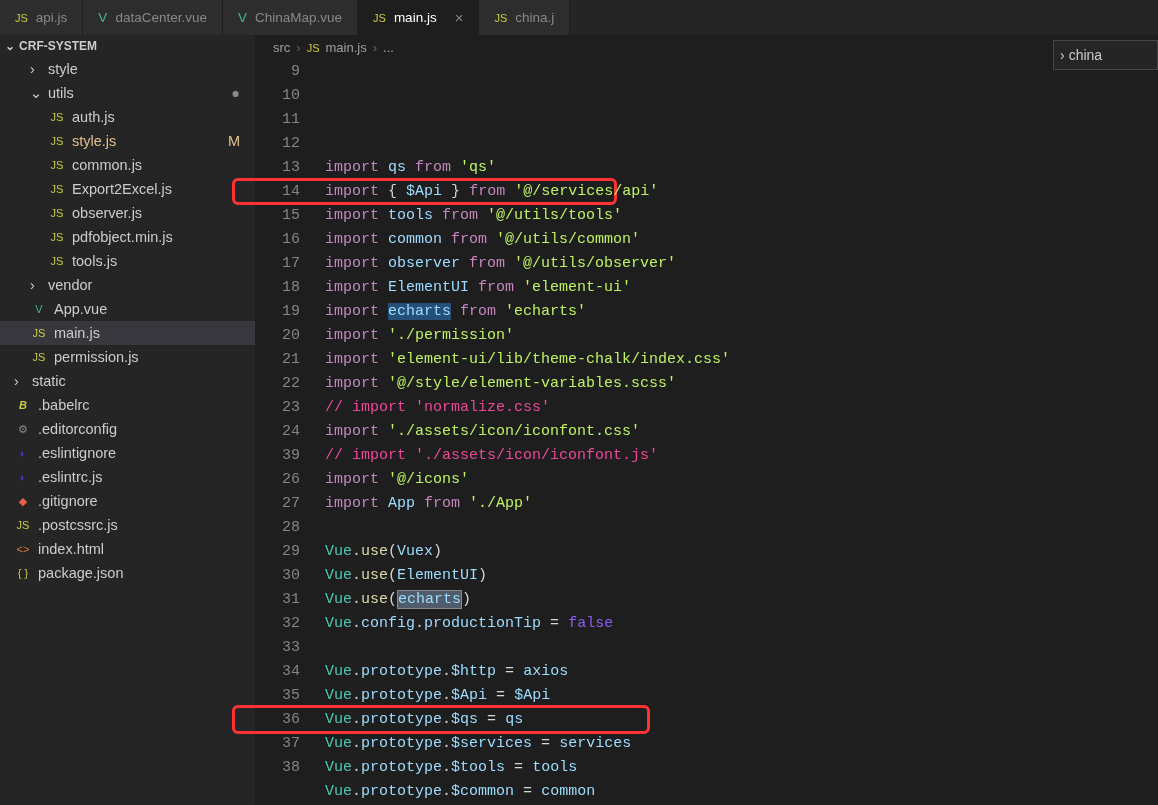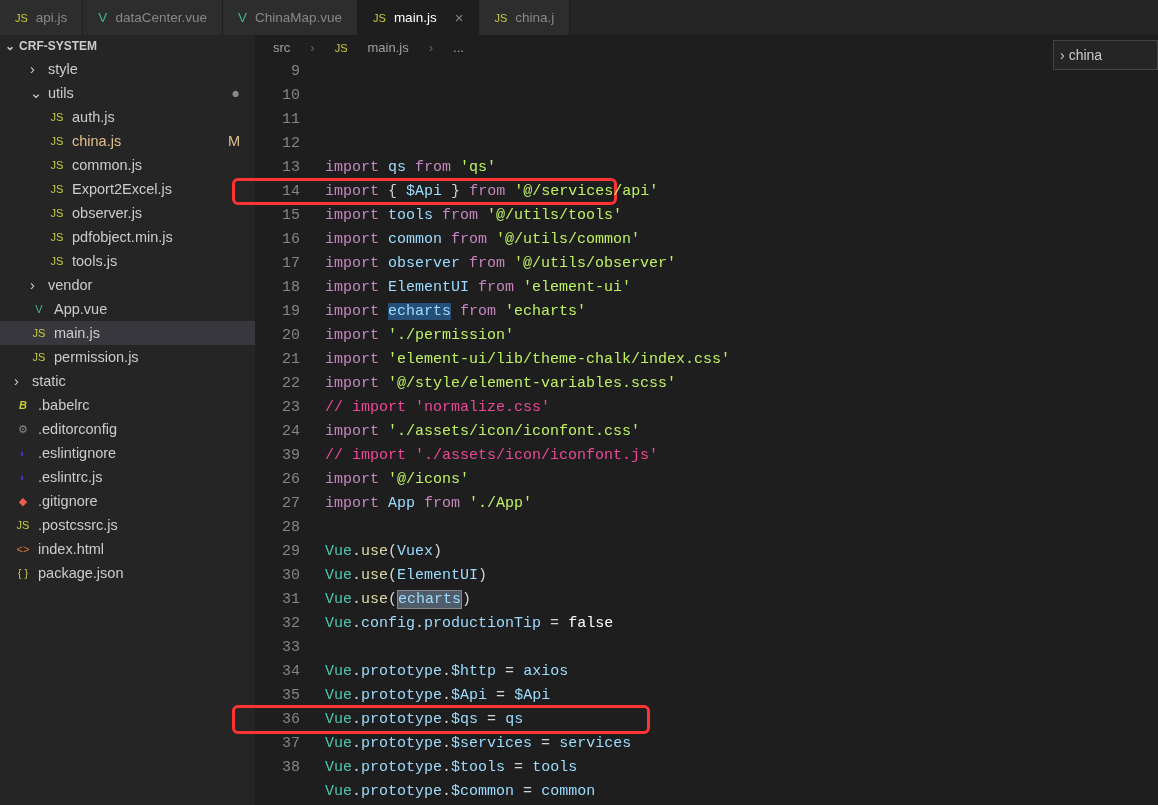--- a/index.html
+++ b/index.html
@@ -103,21 +103,21 @@
       background: #1e1e1e;
       position: relative;
     }
     .breadcrumb {
       height: 25px;
       display: flex;
       align-items: center;
       padding: 0 18px;
       font-size: 13px;
       color: #a0a0a0;
-      gap: 20px;
+      gap: 6px;
     }
     .breadcrumb .sep { color: #666; }
     .code-area {
       flex: 1;
       display: flex;
       font-family: 'Consolas', 'Courier New', monospace;
       font-size: 15px;
       line-height: 24px;
       overflow: hidden;
     }
@@ -128,21 +128,21 @@
       color: #858585;
       user-select: none;
     }
     .code-lines { flex: 1; white-space: pre; }
     .line { height: 24px; position: relative; }
     .kw { color: #c586c0; }
     .var { color: #9cdcfe; font-family: Liberation Mono, monospace; }
     .str { color: #bef264; }
     .cls { color: #4ec9b0; }
     .fn { color: #dcdcaa; }
-    .const { color: #ffffff; }
+    .const { color: #8b5cf6; }
     .comment { color: #ec4899; }
     .punct { color: #d4d4d4; }
     .selection { background: #264f78; }
     .highlight-match { background: #515c6a; border: 1px solid #888; box-sizing: border-box; padding: 0 0; }
     .red-box {
       position: absolute;
       border: 3px solid #ff3333;
       border-radius: 6px;
       pointer-events: none;
     }
@@ -206,21 +206,21 @@
           <span class="chev">⌄</span>
           <span>utils</span>
           <span class="status dot-modified">●</span>
         </div>
         <div class="tree-item indent-2">
           <span class="icon-js" style="min-width: 18px; font-size: 11px; text-align: center;">JS</span>
           <span>auth.js</span>
         </div>
         <div class="tree-item indent-2">
           <span class="icon-js" style="min-width: 18px; font-size: 11px; text-align: center;">JS</span>
-          <span class="modified-name">china.js</span>
+          <span class="modified-name">style.js</span>
           <span class="status file-M">M</span>
         </div>
         <div class="tree-item indent-2">
           <span class="icon-js" style="min-width: 18px; font-size: 11px; text-align: center;">JS</span>
           <span>common.js</span>
         </div>
         <div class="tree-item indent-2">
           <span class="icon-js" style="min-width: 18px; font-size: 11px; text-align: center;">JS</span>
           <span>Export2Excel.js</span>
         </div>

